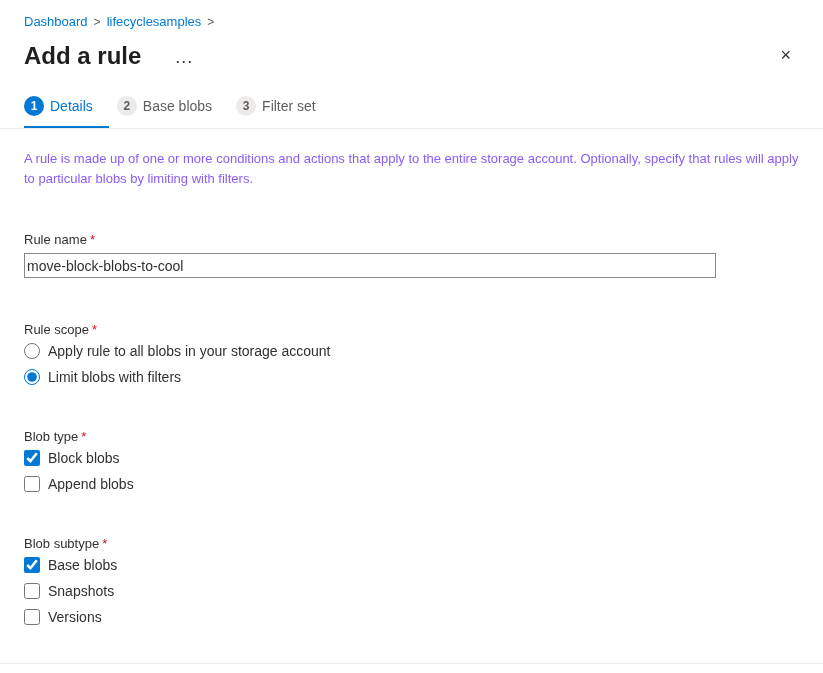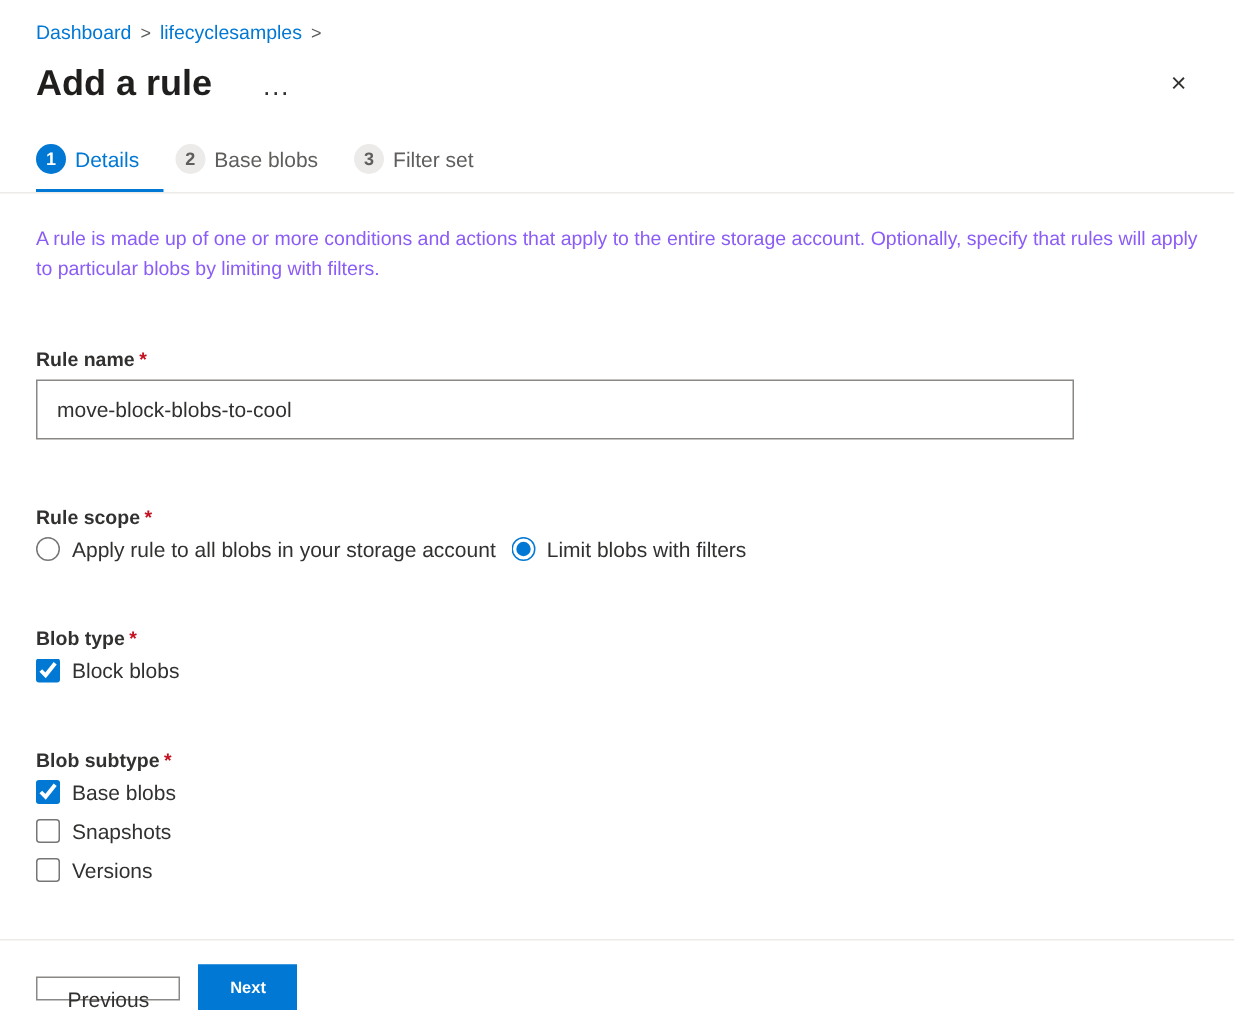--- a/index.html
+++ b/index.html
@@ -113,45 +113,45 @@
       color: #8b5cf6;
       line-height: 1.5;
       margin-bottom: 24px;
     }
 
     .form-field {
       margin-bottom: 18px;
     }
     .field-label {
       font-size: 13px;
-      font-weight: 700;
+      font-weight: 400;
       color: #323130;
       margin-bottom: 6px;
       display: flex;
       align-items: flex-start;
       gap: 3px;
       margin-top: 44px;
     }
     .required {
       color: #c50f1f;
     }
     .text-input {
       width: 100%;
-      height: 40px;
+      height: 25px;
       border: 1px solid #8a8886;
-      padding: 0 13px;
+      padding: 0 2px;
       font-size: 14px;
       color: #323130;
       outline: none;
       max-width: 692px;
     }
 
     .radio-group {
       display: flex;
-      flex-direction: row;
+      flex-direction: column;
       gap: 10px;
       margin-top: 4px;
     }
     .radio-item {
       display: flex;
       align-items: center;
       gap: 8px;
       cursor: pointer;
       font-size: 14px;
     }
@@ -278,20 +278,24 @@
   <div class="form-field">
     <div class="field-label">
       <span>Blob type</span>
       <span class="required">*</span>
     </div>
     <div class="checkbox-group">
       <label class="checkbox-item">
         <input type="checkbox" checked="" style="">
         <span>Block blobs</span>
       </label>
+      <label class="checkbox-item">
+        <input type="checkbox" style="">
+        <span>Append blobs</span>
+      </label>
     </div>
   </div>
 
   <div class="form-field">
     <div class="field-label">
       <span>Blob subtype</span>
       <span class="required">*</span>
     </div>
     <div class="checkbox-group">
       <label class="checkbox-item">

